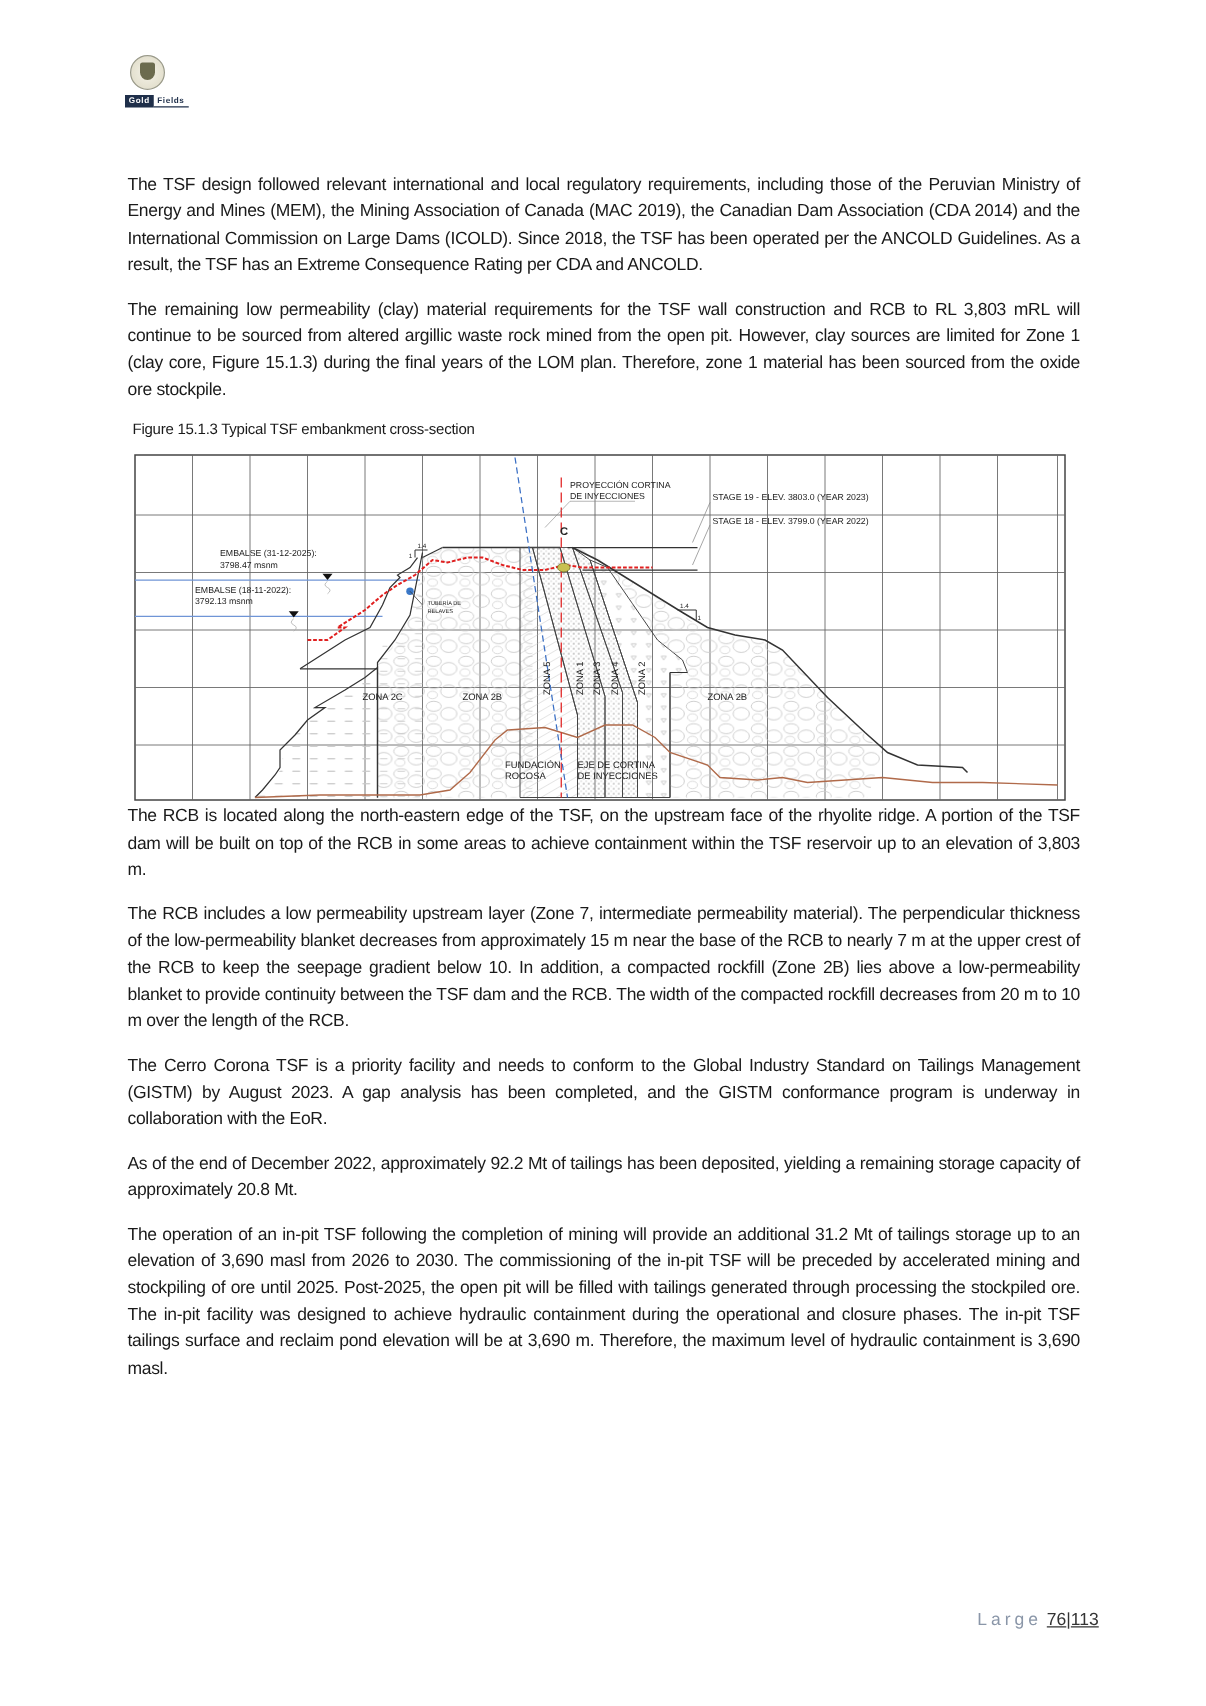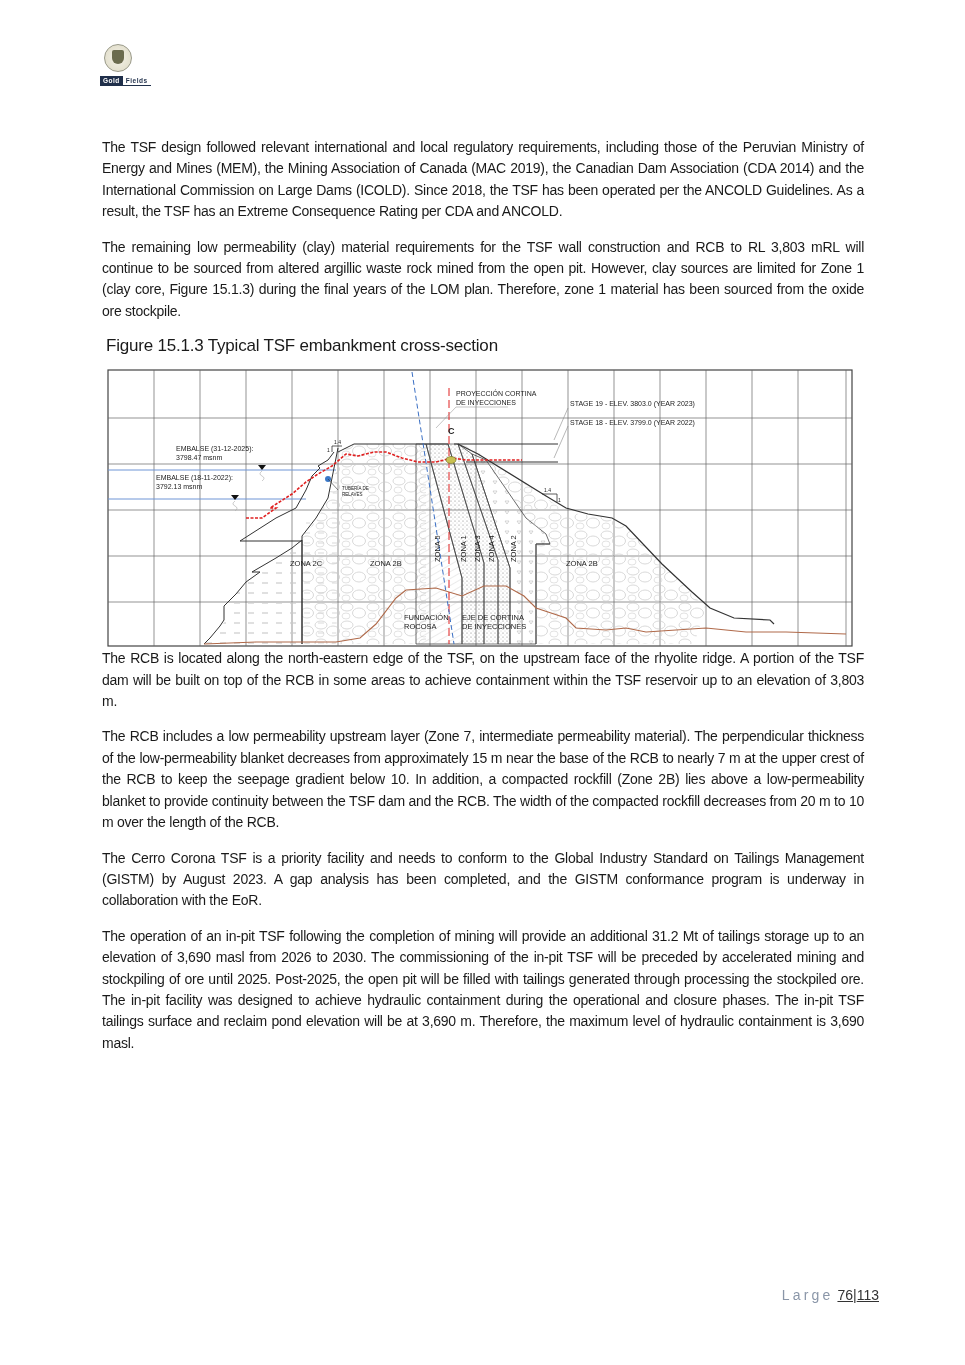--- a/index.html
+++ b/index.html
@@ -11,21 +11,21 @@
   .logo-emblem .shield { position: absolute; left: 7px; top: 5px; width: 12px; height: 14px;
                  background: #6b6b4e; border-radius: 2px 2px 6px 6px; }
   .logo-bar { position: absolute; left: 0; top: 32px; width: 66px; height: 10px; display: flex; }
   .logo-bar .gold { background: #1f2f4a; color: #fff; font-size: 6.5px; font-weight: bold; letter-spacing: 0.5px;
                     padding: 0 3px; line-height: 10px; }
   .logo-bar .fields { color: #1f2f4a; font-size: 6.5px; font-weight: bold; letter-spacing: 0.5px;
                     padding: 0 3px; line-height: 10px; border-bottom: 1px solid #1f2f4a; }
   .content { position: absolute; left: 102px; top: 137px; width: 762px; }
   p.para { margin: 0 0 14px 0; font-size: 14px; line-height: 21.4px; text-align: justify;
            letter-spacing: -0.25px; }
-  .fig-caption { font-size: 17px; margin: 4px 0 12px 4px; letter-spacing: -0.2px; }
+  .fig-caption { font-size: 12px; margin: 4px 0 12px 4px; letter-spacing: -0.2px; }
   .figure { position: relative; width: 748px; height: 280px; margin-left: 4px; }
   .figure svg { display: block; }
   .source { font-size: 10.2px; margin: 14px 0 18px 3px; letter-spacing: -0.1px; color: #222; }
   .footer { position: absolute; right: 86px; top: 1287px; font-size: 14px; }
   .footer .page-word { color: #8a96a8; letter-spacing: 3.2px; }
   .footer .num { color: #333; text-decoration: underline; }
 </style>
 </head>
 <body>
 
@@ -177,19 +177,20 @@
         <text x="356" y="252" font-size="7.5">EJE DE CORTINA</text>
         <text x="356" y="261" font-size="7.5">DE INYECCIONES</text>
       </g>
     </svg>
   </div>
 
 
   <p class="para">The RCB is located along the north-eastern edge of the TSF, on the upstream face of the rhyolite ridge. A portion of the TSF dam will be built on top of the RCB in some areas to achieve containment within the TSF reservoir up to an elevation of 3,803 m.</p>
   <p class="para">The RCB includes a low permeability upstream layer (Zone 7, intermediate permeability material). The perpendicular thickness of the low-permeability blanket decreases from approximately 15 m near the base of the RCB to nearly 7 m at the upper crest of the RCB to keep the seepage gradient below 10. In addition, a compacted rockfill (Zone 2B) lies above a low-permeability blanket to provide continuity between the TSF dam and the RCB. The width of the compacted rockfill decreases from 20 m to 10 m over the length of the RCB.</p>
   <p class="para">The Cerro Corona TSF is a priority facility and needs to conform to the Global Industry Standard on Tailings Management (GISTM) by August 2023. A gap analysis has been completed, and the GISTM conformance program is underway in collaboration with the EoR.</p>
+  <p class="para">As of the end of December 2022, approximately 92.2 Mt of tailings has been deposited, yielding a remaining storage capacity of approximately 20.8 Mt.</p>
   <p class="para">The operation of an in-pit TSF following the completion of mining will provide an additional 31.2 Mt of tailings storage up to an elevation of 3,690 masl from 2026 to 2030. The commissioning of the in-pit TSF will be preceded by accelerated mining and stockpiling of ore until 2025. Post-2025, the open pit will be filled with tailings generated through processing the stockpiled ore. The in-pit facility was designed to achieve hydraulic containment during the operational and closure phases. The in-pit TSF tailings surface and reclaim pond elevation will be at 3,690 m. Therefore, the maximum level of hydraulic containment is 3,690 masl.</p>
 </div>
 
 <div class="footer">
   <span class="page-word">Large</span>
   <span class="num">76</span><span class="num">|</span><span class="num">113</span>
 </div>
 
 </body></html>

